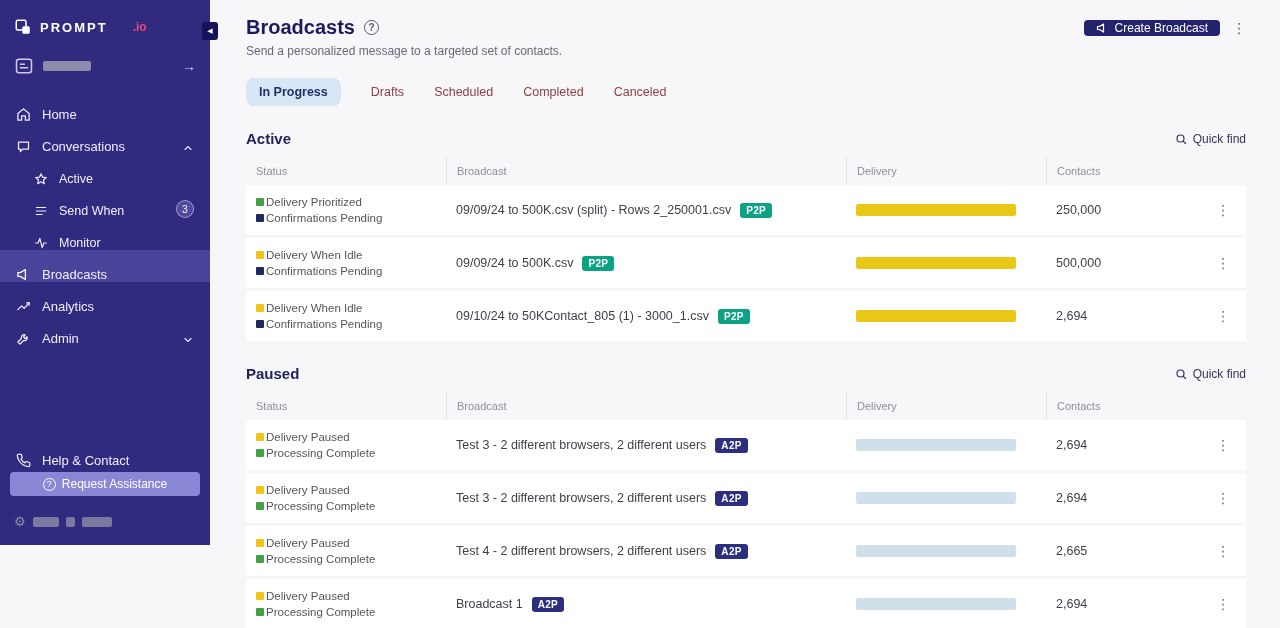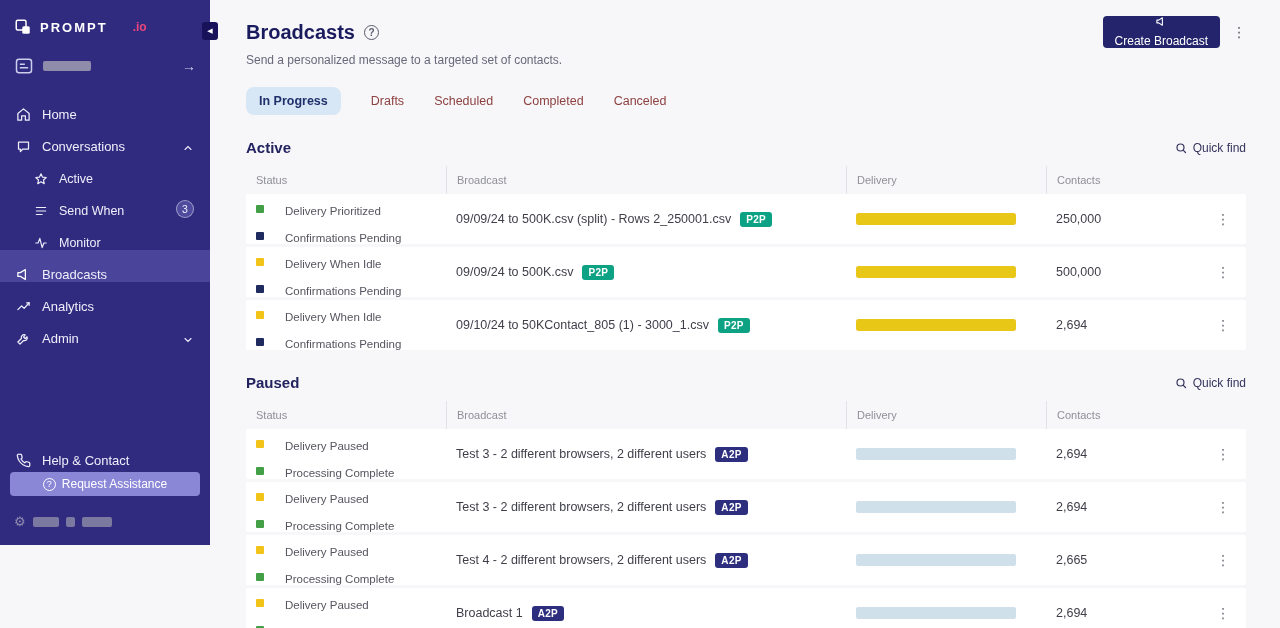--- a/index.html
+++ b/index.html
@@ -72,22 +72,22 @@
   .page-title { font-size: 20px; font-weight: 700; color: #1a1a5e; }
   .help-circle {
     width: 15px; height: 15px; border-radius: 50%;
     border: 1.4px solid #5a5a6e; color: #5a5a6e;
     font-size: 10px; font-weight: 700;
     display: flex; align-items: center; justify-content: center; cursor: pointer;
   }
   .header-right { margin-left: auto; display: flex; align-items: center; gap: 12px; }
   .create-btn {
     background: #23246b; color: #fff; border: none; border-radius: 4px;
-    height: 32px; padding: 0 12px; font-size: 12px; font-family: inherit;
-    display: flex; align-items: center; gap: 7px; cursor: pointer; flex-direction: column;
+    height: 16px; padding: 0 12px; font-size: 12px; font-family: inherit;
+    display: flex; align-items: center; gap: 7px; cursor: pointer;
   }
   .kebab { color: #55555f; font-size: 14px; cursor: pointer; line-height: 1; }
   .subtitle { margin-top: 5px; font-size: 12px; color: #68687a; }
 
   .tabs { margin-top: 20px; display: flex; align-items: center; gap: 30px; }
   .tab { font-size: 12.5px; color: #8e4141; cursor: pointer; padding: 7px 0; }
   .tab.selected {
     background: #d7e7f6; color: #20306b; font-weight: 700;
     padding: 7px 13px; border-radius: 8px;
   }
@@ -106,21 +106,21 @@
   }
   .table-head > div { padding: 8px 0 8px 10px; border-left: 1px solid #e2e2e9; }
   .table-head > div:first-child { border-left: none; }
 
   .t-row {
     display: grid; grid-template-columns: 200px 400px 200px 1fr;
     background: #fff; min-height: 50px; align-items: center;
     margin-bottom: 3px; border-radius: 2px; cursor: pointer;
   }
   .status-col { padding-left: 10px; display: flex; flex-direction: column; gap: 4px; justify-content: center; }
-  .status-line { display: flex; align-items: flex-start; gap: 21px; font-size: 11.5px; color: #55555f; margin-top: 11px; }
+  .status-line { display: flex; align-items: center; gap: 2px; font-size: 11.5px; color: #55555f; }
   .sq { width: 8px; height: 8px; border-radius: 1px; flex: none; }
   .sq[data-color="green"]  { background: #43a047; }
   .sq[data-color="yellow"] { background: #f2c318; }
   .sq[data-color="navy"]   { background: #1f2a5e; }
   .bc-col { padding-left: 10px; font-size: 12.5px; color: #3f3f4a; display: flex; align-items: center; gap: 9px; }
   .badge {
     font-size: 10px; font-weight: 700; color: #fff;
     border-radius: 3px; padding: 2px 6px; letter-spacing: .3px; flex: none;
   }
   .badge[data-type="P2P"] { background: #0ea285; }

